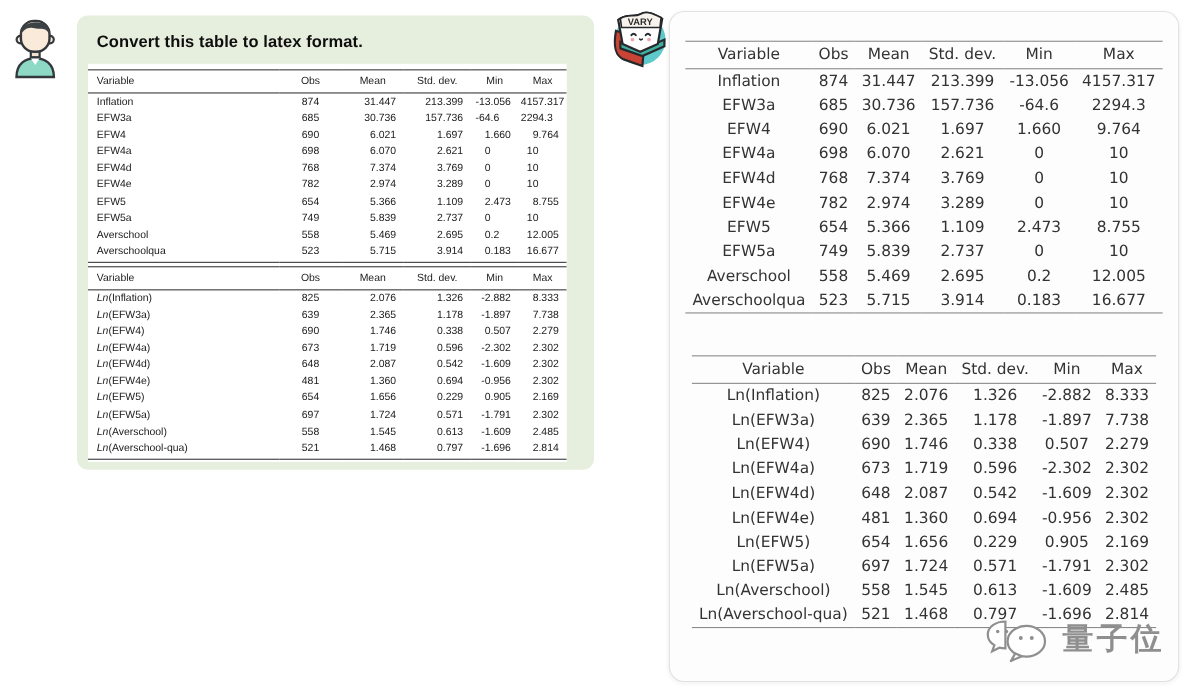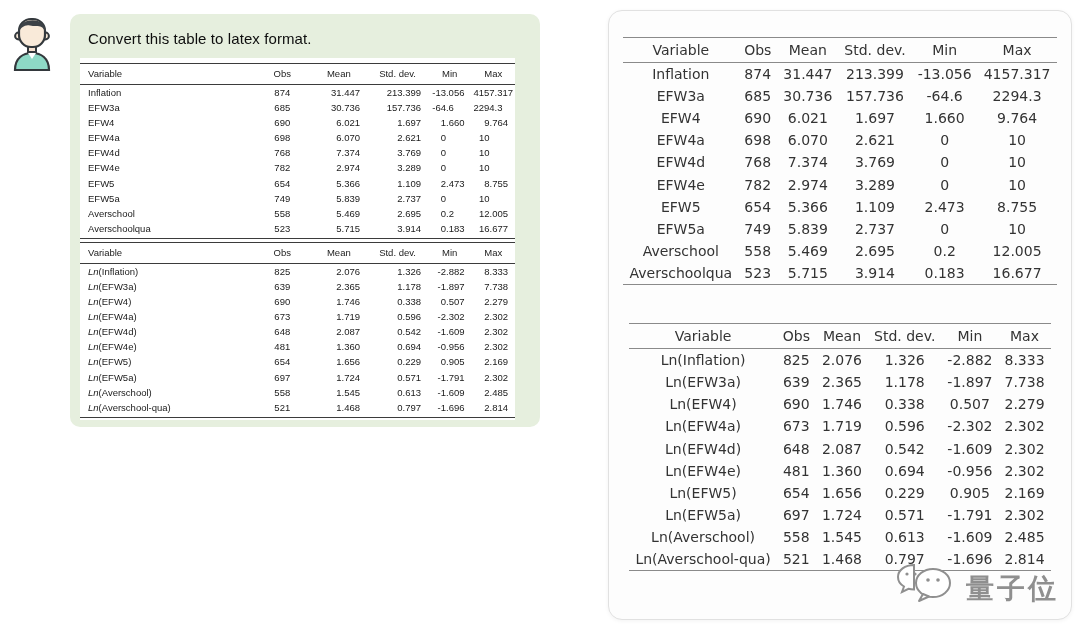--- a/index.html
+++ b/index.html
@@ -5,21 +5,21 @@
   html,body{margin:0;padding:0;background:#ffffff;}
   .stage{position:relative;width:1080px;height:632px;background:#ffffff;overflow:hidden;
          font-family:"Liberation Sans",sans-serif;}
 
   
   .avatar{position:absolute;left:6px;top:14px;width:52px;height:58px;}
 
   
   .prompt-panel{position:absolute;left:70px;top:14px;width:470px;height:413px;
                 background:#e6efde;border-radius:10px;}
-  .prompt-title{position:absolute;left:18px;top:16px;font-size:15px;font-weight:400;
+  .prompt-title{position:absolute;left:18px;top:16px;font-size:15px;font-weight:700;
                 color:#0e0e0e;letter-spacing:.1px;}
   .table-image{position:absolute;left:10px;top:44px;width:435px;height:362px;
                background:#ffffff;padding-top:5px;box-sizing:border-box;}
 
   
   .stata{width:435px;border-collapse:collapse;table-layout:fixed;
          font-family:"Liberation Sans",sans-serif;font-size:9.5px;line-height:1.05;
          color:#1a1a1a;background:#fff;}
   .stata + .stata{margin-top:3px;}
   .stata th{font-weight:400;border-top:1.8px solid #3b3b3b;border-bottom:1.8px solid #3b3b3b;
@@ -43,21 +43,21 @@
             font-family:"DejaVu Sans",sans-serif;font-size:14px;color:#333;
             line-height:1.15;}
   .rendered.t1{width:404px;}
   .rendered.t2{width:372px;margin-top:38px;}
   .rendered th{font-weight:400;border-top:1px solid #8a8a8a;border-bottom:1px solid #8a8a8a;
                padding:4px 6px;text-align:center;white-space:nowrap;}
   .rendered td{padding:3px 6px;text-align:center;white-space:nowrap;}
   .rendered tbody tr:last-child td{border-bottom:1px solid #8a8a8a;}
 
   
-  .watermark{position:absolute;right:12px;bottom:16px;display:flex;align-items:flex-end;gap:1px;}
+  .watermark{position:absolute;right:12px;bottom:16px;display:flex;align-items:center;gap:1px;}
   .watermark .wm-text{font-size:28px;font-weight:600;color:#8f8f8f;letter-spacing:3px;
                       font-family:"DejaVu Sans",sans-serif;line-height:1;}
 </style>
 </head>
 <body>
 
 <div class="stage">
 
   <div class="avatar">
     <svg width="52" height="58" viewBox="0 0 52 58">
@@ -274,20 +274,35 @@
               <td class="num">1.468</td>
               <td class="num">0.797</td>
               <td class="num">-1.696</td>
               <td class="num">2.814</td>
             </tr>
           </tbody>
         </table>
     </div>
   </div>
 
+  <div class="model-icon">
+    <svg width="60" height="58" viewBox="0 0 60 58">
+      <circle cx="31" cy="30" r="23" fill="#5ec9ca"></circle>
+      <path d="M9 22 C6 38 9 45 16 48 L33 54 L35 30 Z" fill="#c94434" stroke="#26282b" stroke-width="2"></path>
+      <path d="M13 32 L33 39 L53 30 L53 36 L33 45 L13 38 Z" fill="#3fae9e" stroke="#26282b" stroke-width="2"></path>
+      <path d="M11 12 C18 6 26 10 31 7 C37 3 45 8 51 11 L47 34 L31 41 L15 34 Z" fill="#ffffff" stroke="#26282b" stroke-width="2"></path>
+      <path d="M13 11 C20 6 26 10 31 7 C37 3 44 7 50 10 L49 19 L14 19 Z" fill="#f7f3ec" stroke="#26282b" stroke-width="1.5"></path>
+      <text x="31" y="17" text-anchor="middle" font-family="Liberation Sans, sans-serif" font-size="8.5" font-weight="700" fill="#2b2b2b">VARY</text>
+      <path d="M23 26 q2 -2.5 4 0" fill="none" stroke="#26282b" stroke-width="1.8" stroke-linecap="round"></path>
+      <path d="M36 26 q2 -2.5 4 0" fill="none" stroke="#26282b" stroke-width="1.8" stroke-linecap="round"></path>
+      <circle cx="24" cy="30" r="1.7" fill="#f2a7b3"></circle>
+      <circle cx="39" cy="30" r="1.7" fill="#f2a7b3"></circle>
+      <path d="M30.5 29.5 q1.2 1.5 2.4 0" fill="none" stroke="#26282b" stroke-width="1.5" stroke-linecap="round"></path>
+    </svg>
+  </div>
 
   <div class="response-panel">
     <table class="rendered t1">
         <thead>
           <tr>
             <th class="c0">Variable</th>
             <th class="cn">Obs</th>
             <th class="cn">Mean</th>
             <th class="cn">Std. dev.</th>
             <th class="cn">Min</th>

